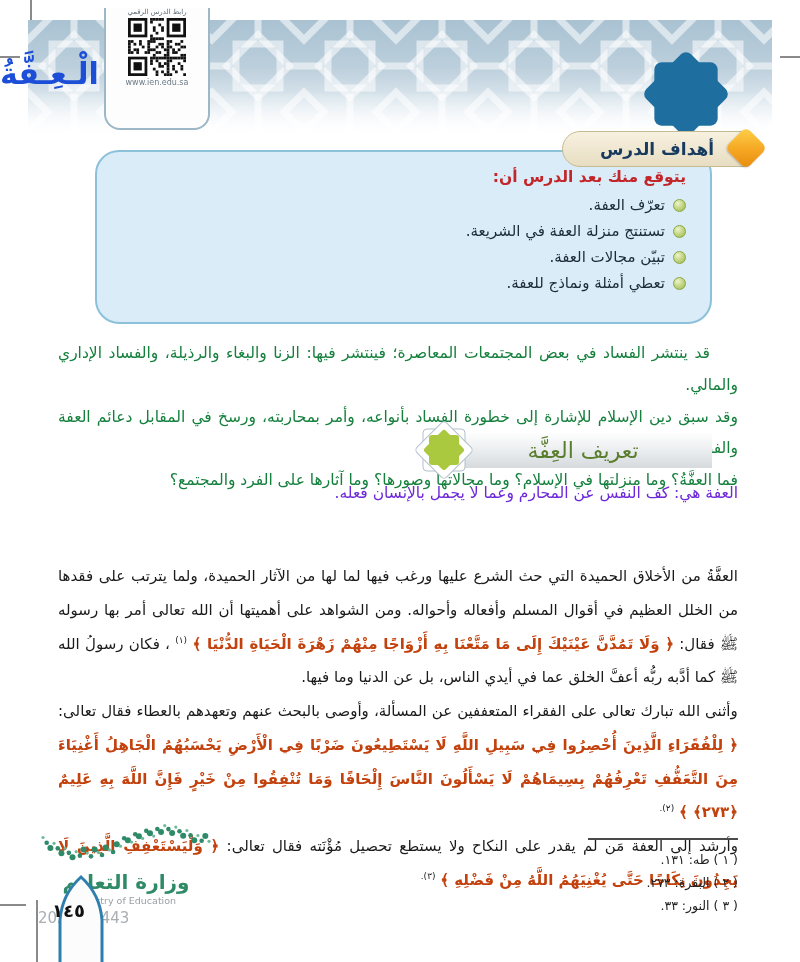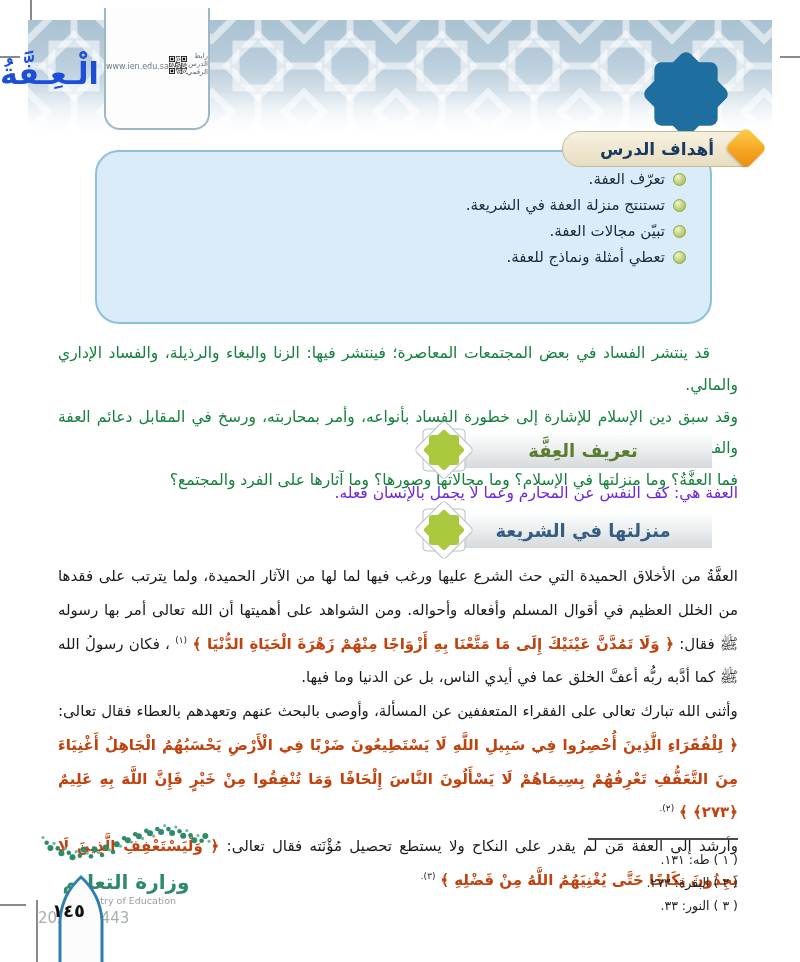--- a/index.html
+++ b/index.html
@@ -6,21 +6,21 @@
   #page{position:relative;width:800px;height:962px;background:#ffffff;overflow:hidden;
         font-family:"DejaVu Sans",sans-serif;direction:rtl;}
   
   .crop{position:absolute;background:#8a8a8a;}
   
   .header-band{position:absolute;left:28px;right:28px;top:20px;height:118px;
     background:linear-gradient(180deg,#a9c2d2 0%,#bccfdc 40%,#e9f0f5 80%,#ffffff 100%);}
   .header-band svg{position:absolute;inset:0;width:100%;height:100%;}
   .qr-tab{position:absolute;left:104px;top:8px;width:106px;height:122px;background:#fdfdfd;
     border:2px solid #9db7c6;border-top:none;border-radius:0 0 16px 16px;
-    display:flex;flex-direction:row;align-items:center;justify-content:space-between;
+    display:flex;flex-direction:column;align-items:center;justify-content:flex-start;
     padding-bottom:6px;box-sizing:border-box;z-index:3;}
   .qr-label{font-size:7px;color:#5a6a76;margin-bottom:2px;}
   .qr-url{font-size:8px;color:#6a7a86;margin-top:2px;direction:ltr;}
   .page-title{position:absolute;left:0;right:0;top:56px;text-align:left;
     font-size:30px;font-weight:bold;color:#1d4ed8;z-index:2;}
   .blue-star{position:absolute;left:638px;top:46px;width:96px;height:96px;z-index:2;}
   
   .obj-tab{position:absolute;right:48px;top:131px;width:188px;height:34px;
     background:linear-gradient(180deg,#f7f1df 0%,#e7ddc2 100%);
     border:1px solid #c6ba92;border-radius:18px 6px 6px 18px;z-index:4;
@@ -40,21 +40,21 @@
     border:1px solid #8aa743;}
   
   .intro-par{position:absolute;right:62px;left:58px;top:338px;
     font-size:15.5px;color:#15803d;line-height:2.05;text-align:justify;text-align-last:right;}
   .intro-par p{margin:0;}
   
   .ribbon{position:absolute;right:88px;width:272px;height:36px;z-index:2;}
   .ribbon-bar{position:absolute;inset:0;background:linear-gradient(180deg,#ffffff 0%,#e7eaec 60%,#d6dadd 100%);
     clip-path:polygon(0 0,100% 0,100% 100%,0 100%,14px 50%);
     filter:drop-shadow(0 1px 1px #aab2b9);display:flex;align-items:center;justify-content:center;}
-  .ribbon-label{font-size:18px;font-weight:bold;padding-left:14px;}
+  .ribbon-label{font-size:22px;font-weight:normal;padding-left:14px;}
   .ribbon .star{position:absolute;left:-26px;top:-12px;width:60px;height:60px;}
   .ribbon1{top:432px;} .ribbon1 .ribbon-label{color:#5a7d2d;}
   .ribbon2{top:512px;} .ribbon2 .ribbon-label{color:#375d82;}
   .def-line{position:absolute;right:62px;left:58px;top:484px;font-size:15.5px;color:#6d28d9;text-align:right;}
   .sharia-block{position:absolute;right:62px;left:58px;top:560px;
     font-size:15px;color:#1a1a1a;line-height:2.25;text-align:justify;text-align-last:right;}
   .sharia-block p{margin:0;}
   .verse{color:#c2410c;font-weight:bold;}
   sup{font-size:9px;color:#1a1a1a;}
   
@@ -241,20 +241,21 @@
       <rect x="-31" y="-31" width="62" height="62" rx="7" transform="rotate(45)"></rect>
     </g>
   </svg>
 
   <div class="obj-tab">
     <span class="obj-tab-label">أهداف الدرس</span>
     <div class="obj-diamond"></div>
   </div>
 
   <div class="obj-box">
+    <div class="obj-intro">يتوقع منك بعد الدرس أن:</div>
     <div class="obj-item">
       <span class="bullet"></span>
       <span>تعرّف العفة.</span>
     </div>
     <div class="obj-item">
       <span class="bullet"></span>
       <span>تستنتج منزلة العفة في الشريعة.</span>
     </div>
     <div class="obj-item">
       <span class="bullet"></span>
@@ -285,37 +286,20 @@
         <g fill="#abc93f">
           <rect x="-15" y="-15" width="30" height="30" rx="3"></rect>
           <rect x="-15" y="-15" width="30" height="30" rx="3" transform="rotate(45)"></rect>
         </g>
       </g>
     </svg>
   </div>
 
   <div class="def-line">العفة هي: كف النفس عن المحارم وعما لا يجمل بالإنسان فعله.</div>
 
-  <div class="ribbon ribbon2">
-    <div class="ribbon-bar">
-      <span class="ribbon-label">منزلتها في الشريعة</span>
-    </div>
-    <svg class="star" viewBox="0 0 60 60">
-      <g transform="translate(30,30)">
-        <g fill="#ffffff" stroke="#b3c1cb" stroke-width="1">
-          <rect x="-21" y="-21" width="42" height="42" rx="4"></rect>
-          <rect x="-21" y="-21" width="42" height="42" rx="4" transform="rotate(45)"></rect>
-        </g>
-        <g fill="#abc93f">
-          <rect x="-15" y="-15" width="30" height="30" rx="3"></rect>
-          <rect x="-15" y="-15" width="30" height="30" rx="3" transform="rotate(45)"></rect>
-        </g>
-      </g>
-    </svg>
-  </div>
 
   <div class="sharia-block">
     <p>
       <span>العفَّةُ من الأخلاق الحميدة التي حث الشرع عليها ورغب فيها لما لها من الآثار الحميدة، ولما يترتب على فقدها من الخلل العظيم في أقوال المسلم وأفعاله وأحواله. ومن الشواهد على أهميتها أن الله تعالى أمر بها رسوله ﷺ فقال: </span>
       <span class="verse">﴿ وَلَا تَمُدَّنَّ عَيْنَيْكَ إِلَى مَا مَتَّعْنَا بِهِ أَزْوَاجًا مِنْهُمْ زَهْرَةَ الْحَيَاةِ الدُّنْيَا ﴾</span>
       <sup>(١)</sup>
       <span>، فكان رسولُ الله ﷺ كما أدَّبه ربُّه أعفَّ الخلق عما في أيدي الناس، بل عن الدنيا وما فيها.</span>
     </p>
     <p>
       <span>وأثنى الله تبارك تعالى على الفقراء المتعففين عن المسألة، وأوصى بالبحث عنهم وتعهدهم بالعطاء فقال تعالى: </span>

